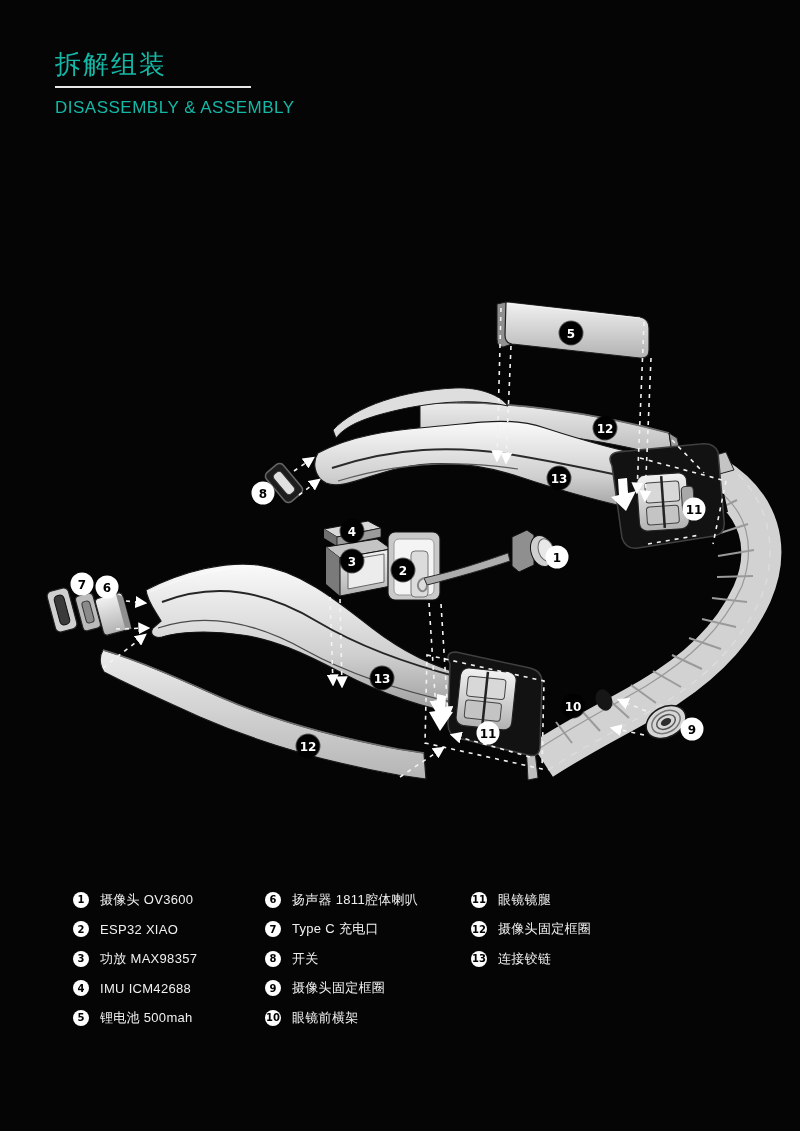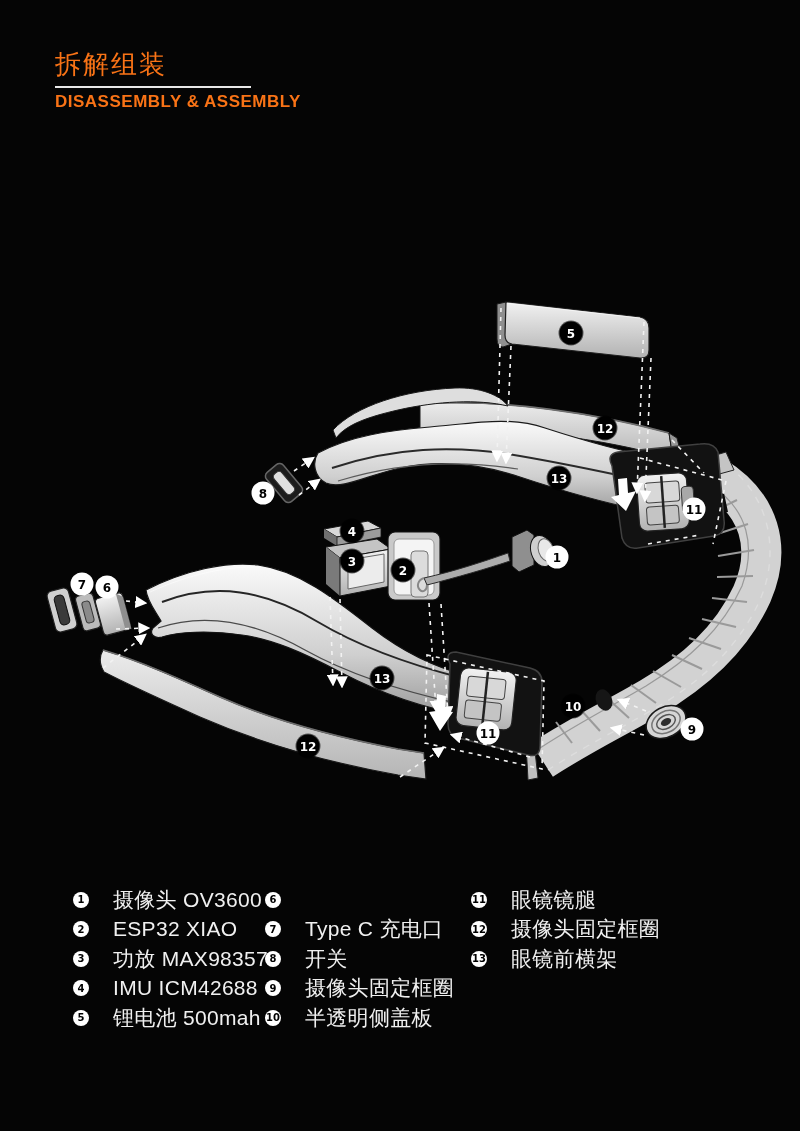--- a/index.html
+++ b/index.html
@@ -5,24 +5,24 @@
   html,body{margin:0;padding:0;}
   body{
     width:800px;height:1131px;position:relative;overflow:hidden;
     background:#050505;
     font-family:"Liberation Sans","DejaVu Sans",sans-serif;
   }
   .stage{position:absolute;inset:0;}
   svg{position:absolute;left:0;top:0;}
 
   
-  .header{position:absolute;left:55px;top:50px;color:#f97316;}
+  .header{position:absolute;left:55px;top:50px;color:#14b8a6;}
   .title-zh{font-size:26px;letter-spacing:2px;font-weight:500;line-height:1.1;}
   .title-rule{width:196px;height:2px;background:#e8e8e8;margin-top:7px;}
-  .title-en{font-size:17px;letter-spacing:0.5px;margin-top:4px;font-weight:700;}
+  .title-en{font-size:17px;letter-spacing:0.5px;margin-top:10px;font-weight:400;}
 
   
   .callout-layer{position:absolute;inset:0;pointer-events:none;}
   .callout{
     position:absolute;width:23px;height:23px;border-radius:50%;
     display:flex;align-items:center;justify-content:center;
     transform:translate(-50%,-50%);
     font:bold 12px "DejaVu Sans","Liberation Sans",sans-serif;
   }
   .callout.dark{background:#000;color:#fff;box-shadow:0 0 0 1px rgba(0,0,0,.6);}
@@ -32,21 +32,21 @@
   .legend{position:absolute;left:73px;top:885px;display:flex;color:#f0f0f0;}
   .legend-col{display:flex;flex-direction:column;}
   .legend-col.c1{width:192px;}
   .legend-col.c2{width:206px;}
   .legend-row{height:29.5px;display:flex;align-items:center;gap:11px;}
   .legend-marker{
     flex:none;width:16px;height:16px;border-radius:50%;background:#fff;color:#000;
     display:flex;align-items:center;justify-content:center;
     font:bold 10px "DejaVu Sans","Liberation Sans",sans-serif;
   }
-  .legend-label{font-size:21px;white-space:nowrap;letter-spacing:0.3px;margin-left:13px;}
+  .legend-label{font-size:13px;white-space:nowrap;letter-spacing:0.3px;}
 </style>
 </head>
 <body>
 
 <div class="stage">
 
   <svg width="800" height="1131" viewBox="0 0 800 1131">
     <defs>
       <linearGradient id="gLight" x1="0" y1="0" x2="0" y2="1">
         <stop offset="0" stop-color="#f2f2f2"></stop>
@@ -284,47 +284,48 @@
           <span class="legend-label">IMU ICM42688</span>
         </div>
         <div class="legend-row">
           <span class="legend-marker">5</span>
           <span class="legend-label">锂电池 500mah</span>
         </div>
       </div>
     <div class="legend-col c2">
         <div class="legend-row">
           <span class="legend-marker">6</span>
+          <span class="legend-label">扬声器 1811腔体喇叭</span>
         </div>
         <div class="legend-row">
           <span class="legend-marker">7</span>
           <span class="legend-label">Type C 充电口</span>
         </div>
         <div class="legend-row">
           <span class="legend-marker">8</span>
           <span class="legend-label">开关</span>
         </div>
         <div class="legend-row">
           <span class="legend-marker">9</span>
           <span class="legend-label">摄像头固定框圈</span>
         </div>
         <div class="legend-row">
           <span class="legend-marker">10</span>
-          <span class="legend-label">半透明侧盖板</span>
+          <span class="legend-label">眼镜前横架</span>
         </div>
       </div>
     <div class="legend-col c3">
         <div class="legend-row">
           <span class="legend-marker">11</span>
           <span class="legend-label">眼镜镜腿</span>
         </div>
         <div class="legend-row">
           <span class="legend-marker">12</span>
           <span class="legend-label">摄像头固定框圈</span>
         </div>
         <div class="legend-row">
           <span class="legend-marker">13</span>
-          <span class="legend-label">眼镜前横架</span>
+          <span class="legend-label">连接铰链</span>
         </div>
       </div>
   </div>
 
 </div>
 
 </body></html>

